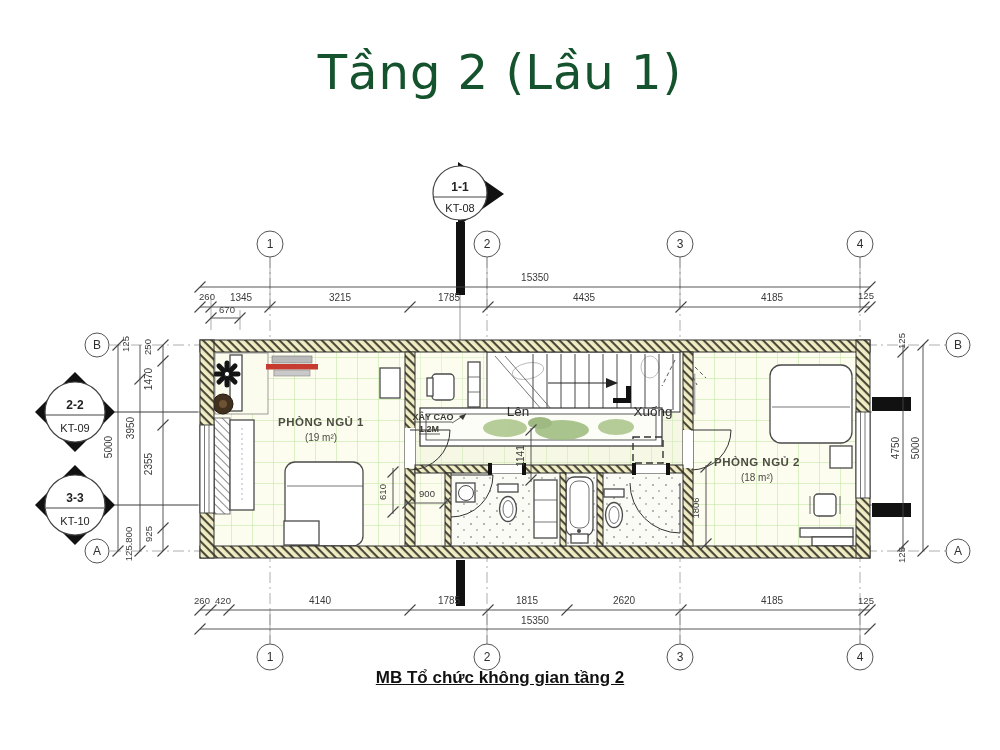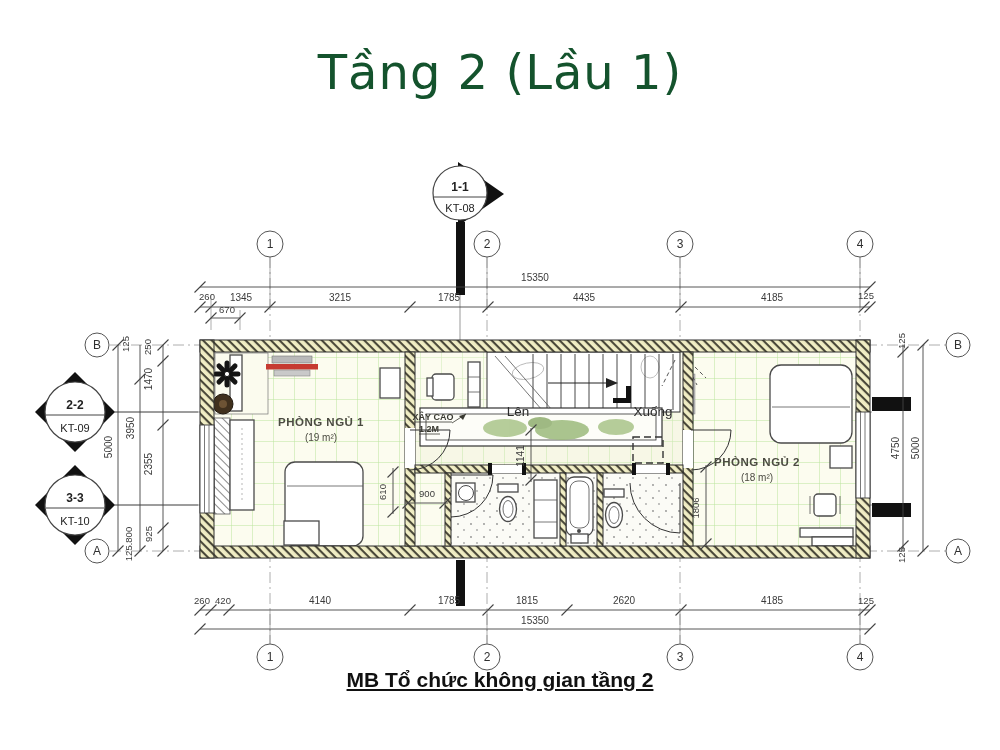--- a/index.html
+++ b/index.html
@@ -2,21 +2,21 @@
 <html><head>
 <meta charset="utf-8">
 <style>
   html,body{margin:0;padding:0;background:#fff;}
   #stage{position:relative;width:1000px;height:750px;background:#ffffff;overflow:hidden;
          font-family:"Liberation Sans",sans-serif;}
   #title{position:absolute;top:44px;left:0;width:100%;text-align:center;
          font-size:48px;font-weight:500;letter-spacing:1px;color:#14532d;
          font-family:"DejaVu Sans","Liberation Sans",sans-serif;}
   #caption{position:absolute;top:668px;left:0;width:100%;text-align:center;}
-  #caption span{font-size:21px;font-weight:bold;color:#111;text-decoration:underline;
+  #caption span{font-size:17px;font-weight:bold;color:#111;text-decoration:underline;
          font-family:"Liberation Sans",sans-serif;}
   svg{position:absolute;left:0;top:0;}
   text{font-family:"Liberation Sans",sans-serif;}
   .cad{font-size:10px;fill:#3a3a3a;}
   .cadsm{font-size:9.5px;fill:#3a3a3a;}
   .bub{font-size:12px;fill:#2f2f2f;}
   .mk{font-size:12px;font-weight:bold;fill:#222;}
   .mks{font-size:11px;fill:#222;}
   .room{font-size:11.5px;font-weight:bold;fill:#4b4b41;letter-spacing:.5px;}
   .area{font-size:10px;fill:#4b4b41;}

